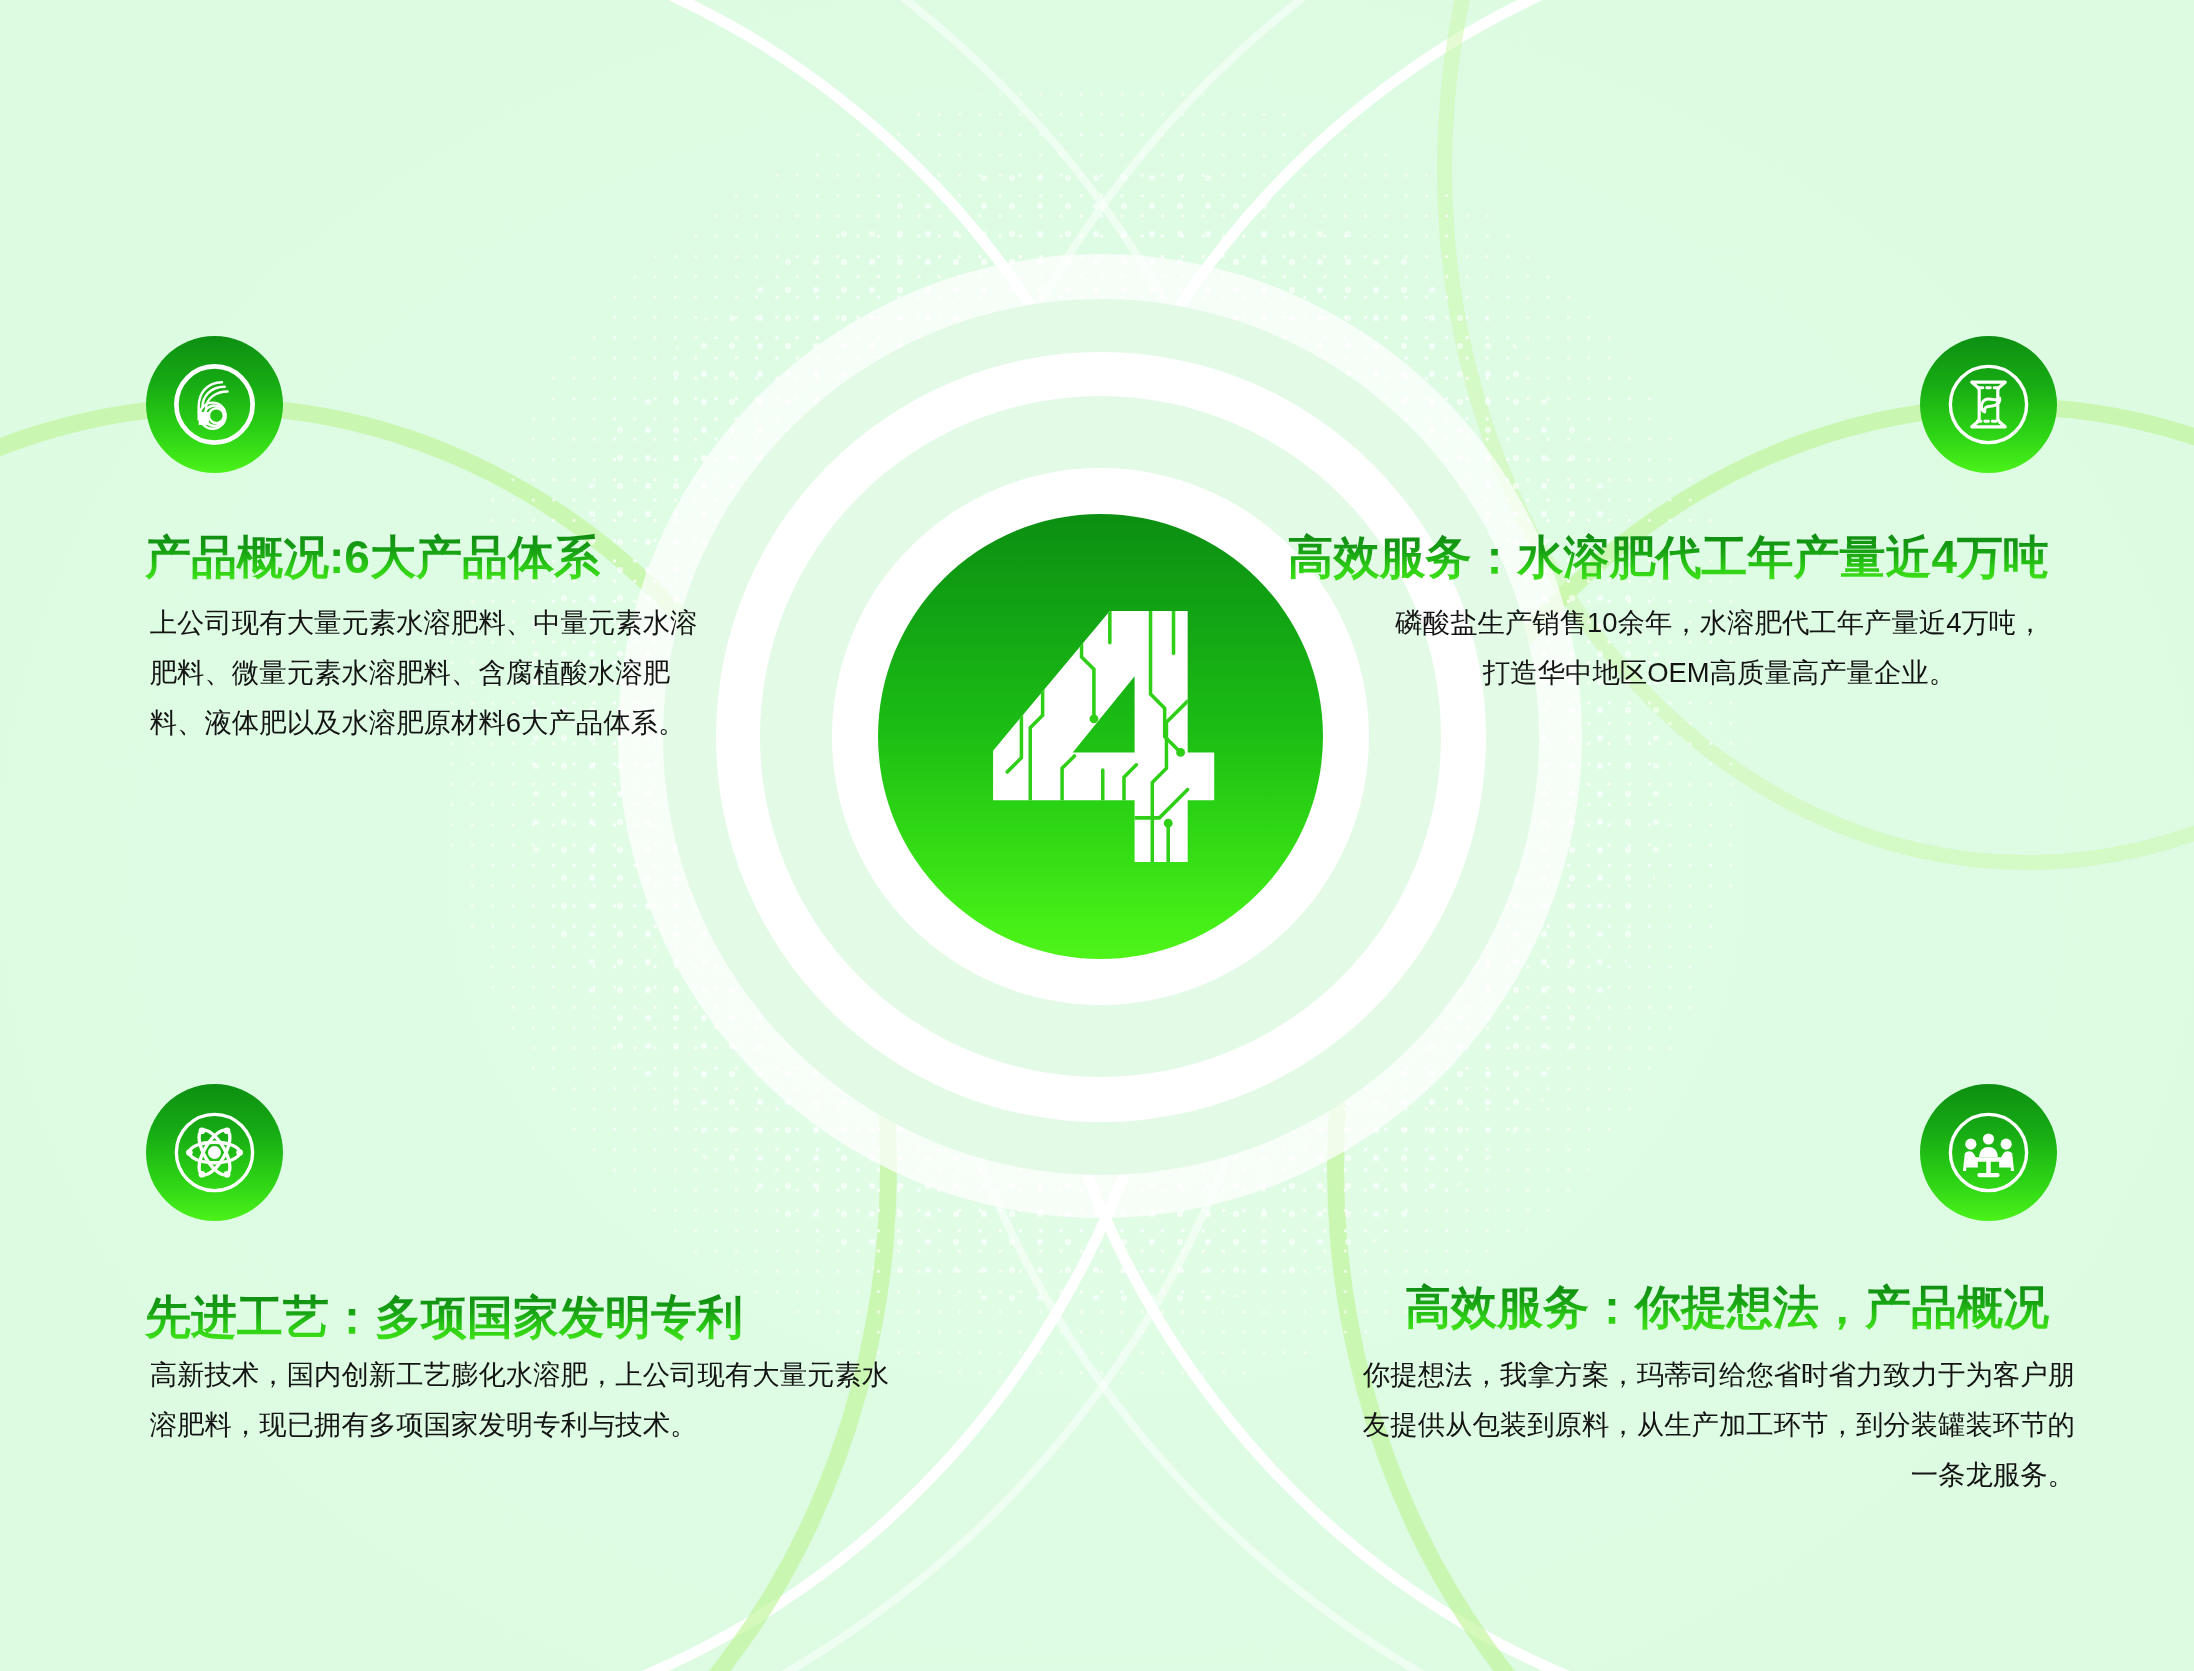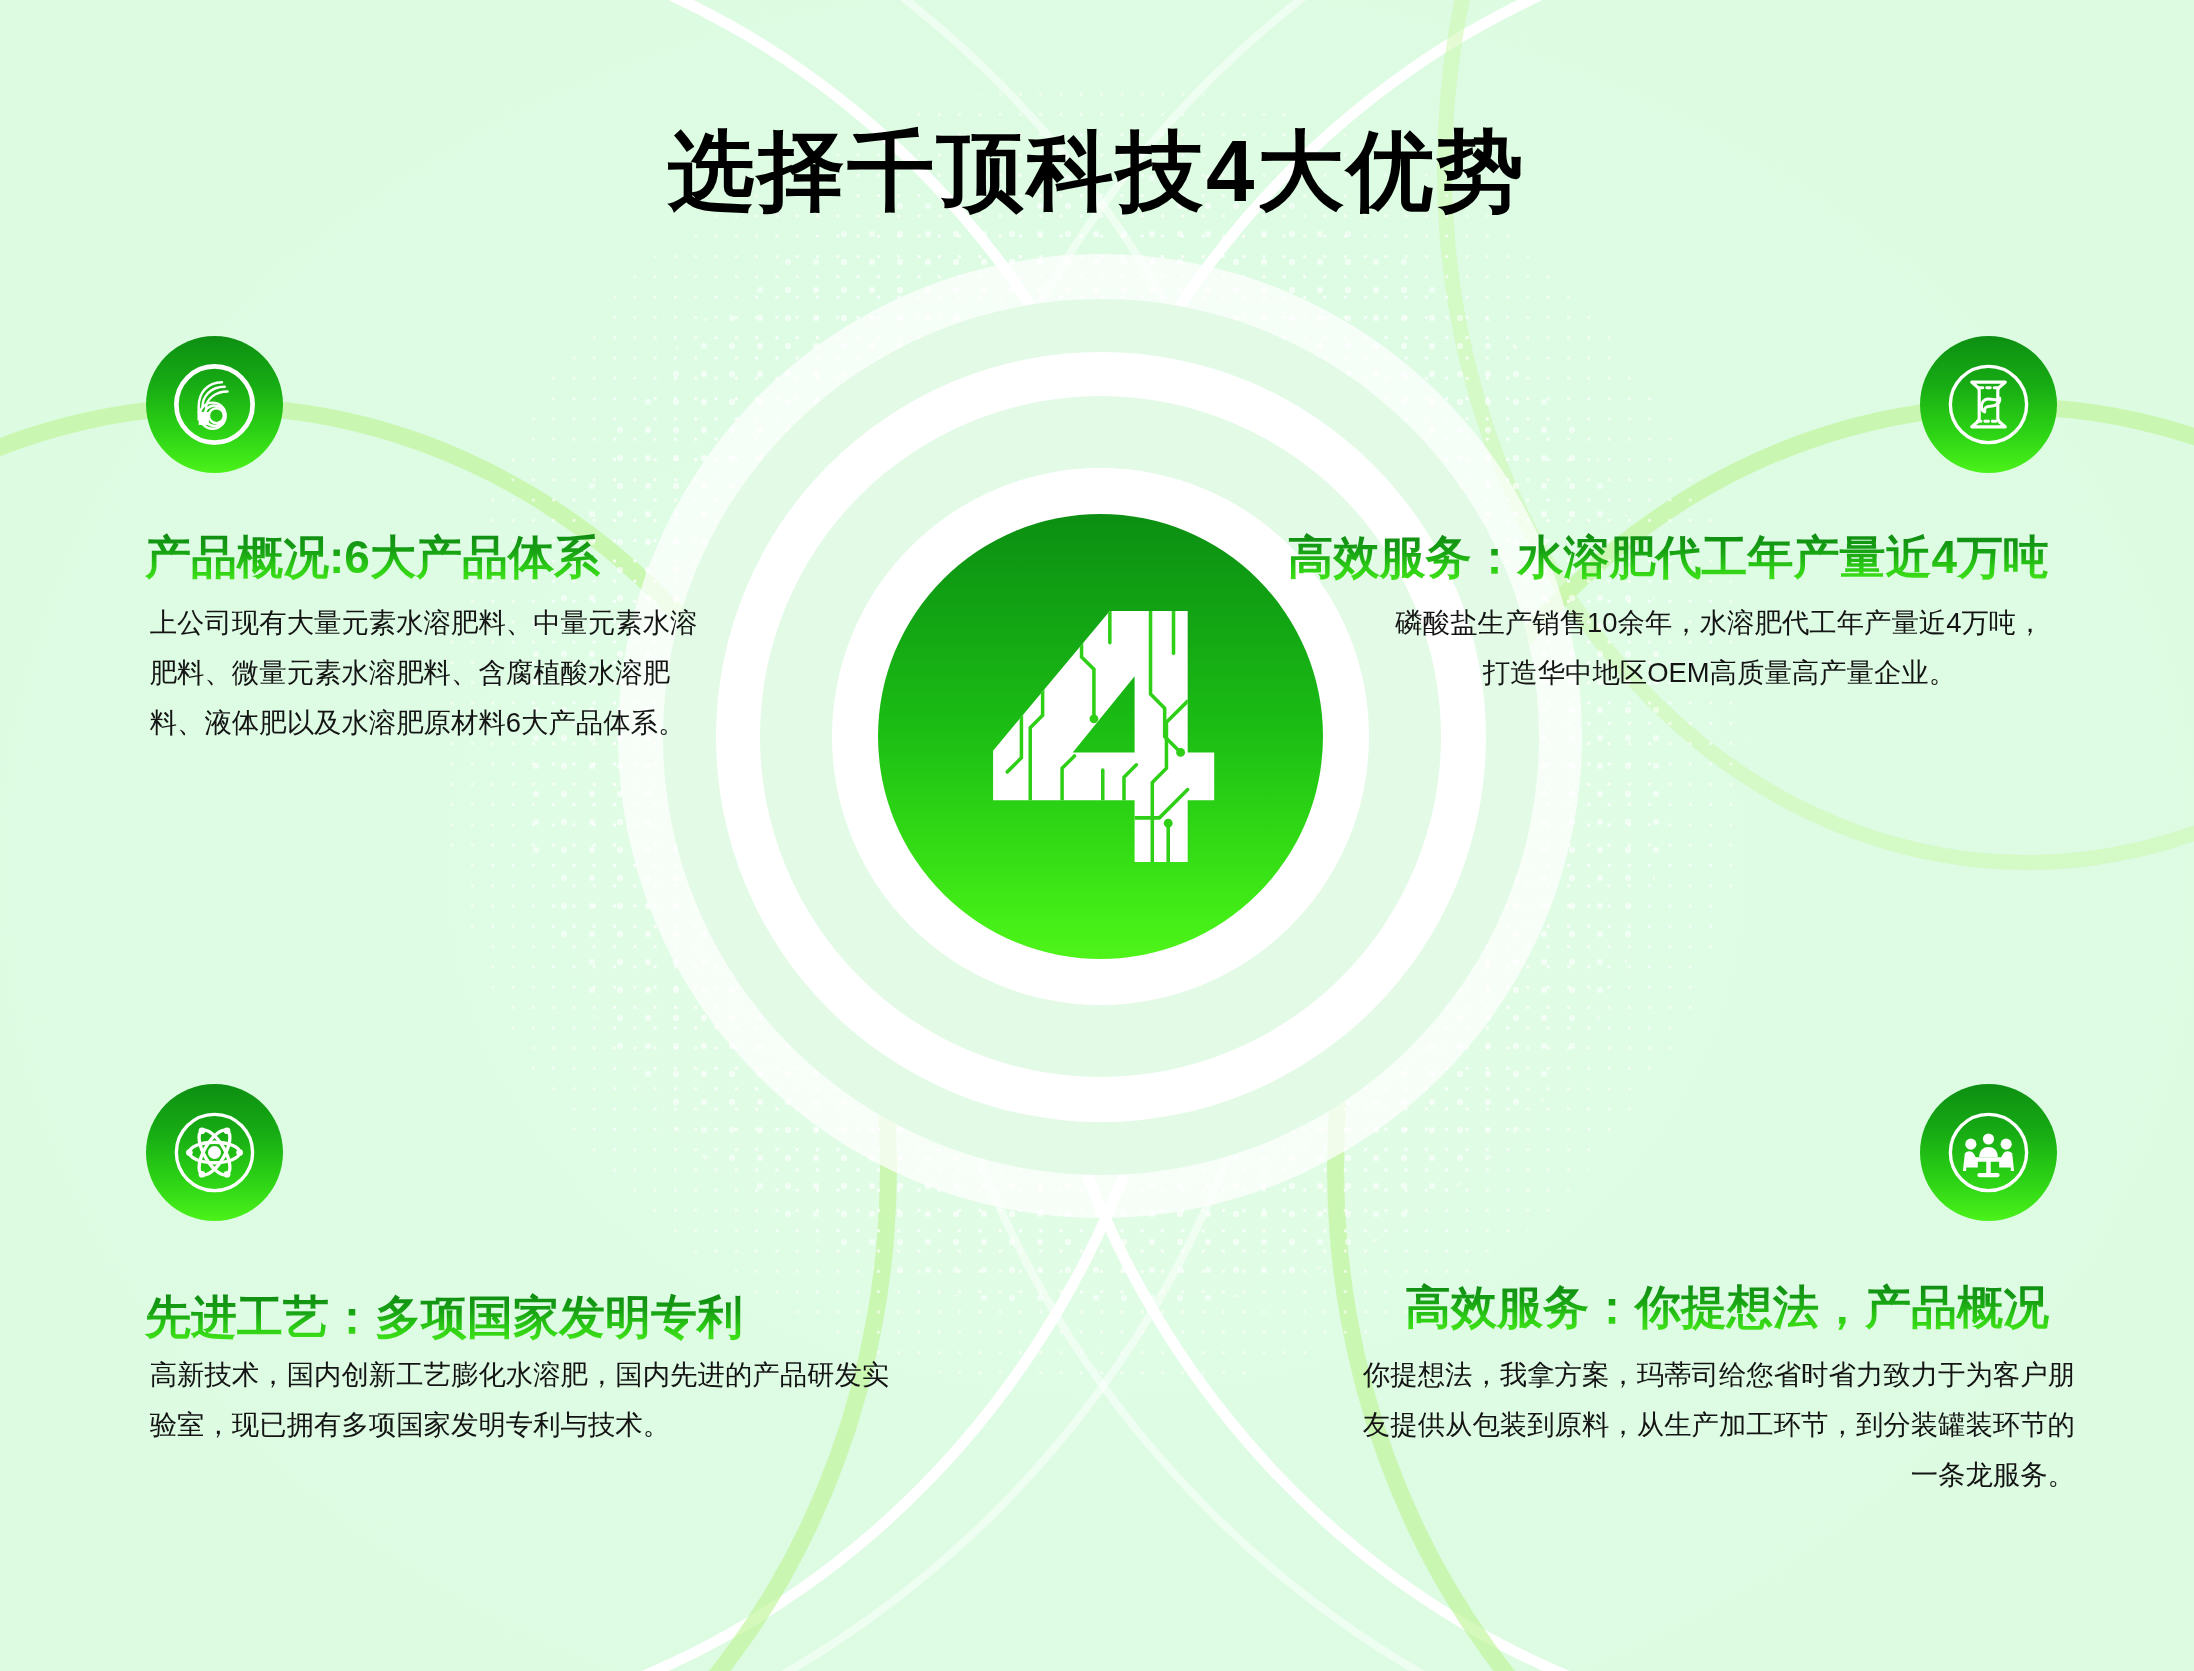--- a/index.html
+++ b/index.html
@@ -266,21 +266,20 @@
       <g clip-path="url(#fourClip)" fill="#2fcf18">
         <circle cx="74" cy="60" r="5"></circle>
         <circle cx="132" cy="140" r="5"></circle>
         <circle cx="230" cy="178" r="5"></circle>
         <circle cx="50" cy="120" r="5"></circle>
         <circle cx="216" cy="258" r="5"></circle>
       </g>
     </svg>
   </div>
 
-  <h1 id="title">选择千顶科技4大优势</h1>
 
   <div class="feature" id="feat-tl">
     <div class="badge">
       <svg viewBox="0 0 100 100" aria-hidden="true">
         <circle cx="50" cy="50" r="41" fill="none" stroke="#ffffff" stroke-width="5"></circle>
         <g fill="none" stroke="#ffffff" stroke-width="2.6" stroke-linecap="round">
           <path d="M58 26 C42 26 33 38 33 52 L33 58"></path>
           <path d="M61 31 C46 31 37 41 37 53"></path>
           <path d="M64 36 C51 36 41 44 41 54"></path>
           <circle cx="48" cy="62" r="14"></circle>
@@ -329,21 +328,21 @@
           <circle cx="77" cy="50" r="3.6"></circle>
           <circle cx="23" cy="50" r="3.6"></circle>
           <circle cx="63.5" cy="26.6" r="3.6"></circle>
           <circle cx="36.5" cy="73.4" r="3.6"></circle>
           <circle cx="63.5" cy="73.4" r="3.6"></circle>
           <circle cx="36.5" cy="26.6" r="3.6"></circle>
         </g>
       </svg>
     </div>
     <h2>先进工艺：多项国家发明专利</h2>
-    <p>高新技术，国内创新工艺膨化水溶肥，国内先进的产品研发实验室，现已拥有多项国家发明专利与技术。</p>
+    <p>高新技术，国内创新工艺膨化水溶肥，上公司现有大量元素水溶肥料，现已拥有多项国家发明专利与技术。</p>
   </div>
 
   <div class="feature" id="feat-br">
     <div class="badge">
       <svg viewBox="0 0 100 100" aria-hidden="true">
         <circle cx="50" cy="50" r="41" fill="none" stroke="#ffffff" stroke-width="3.6"></circle>
         <g fill="#ffffff">
 
           <rect x="30" y="55" width="40" height="5" rx="2.5"></rect>
           <rect x="47.6" y="58" width="4.8" height="16"></rect>

